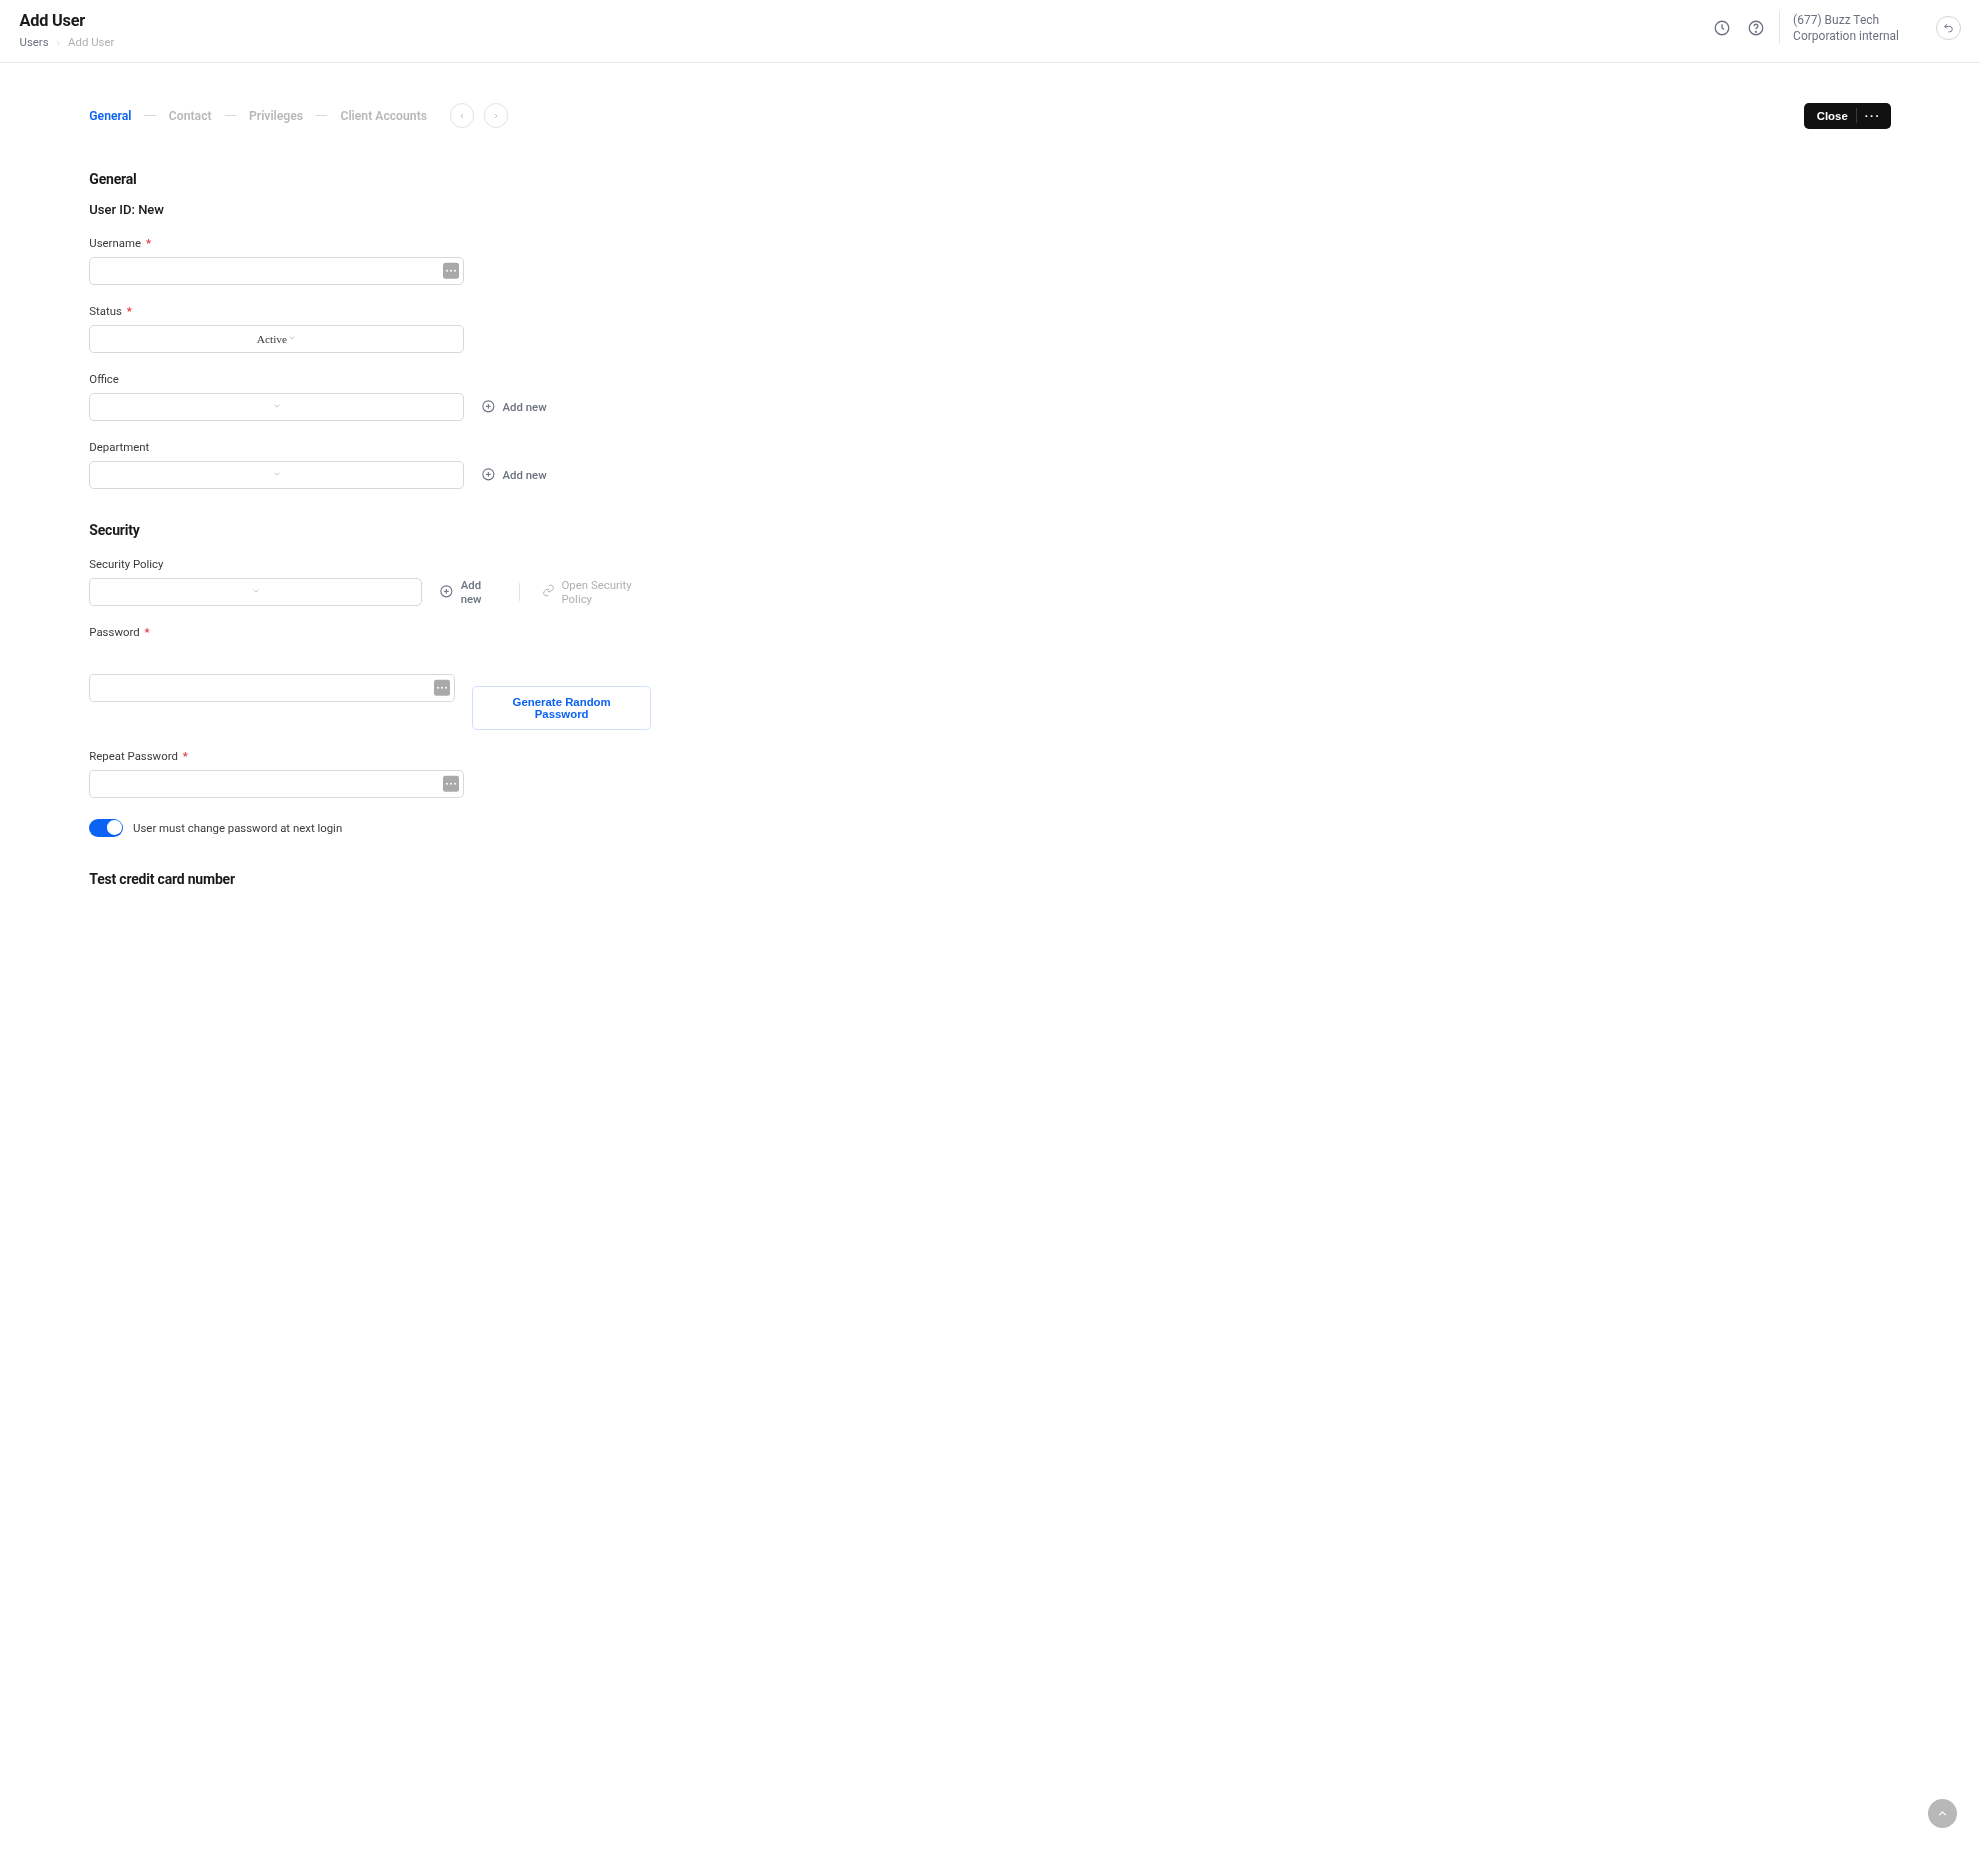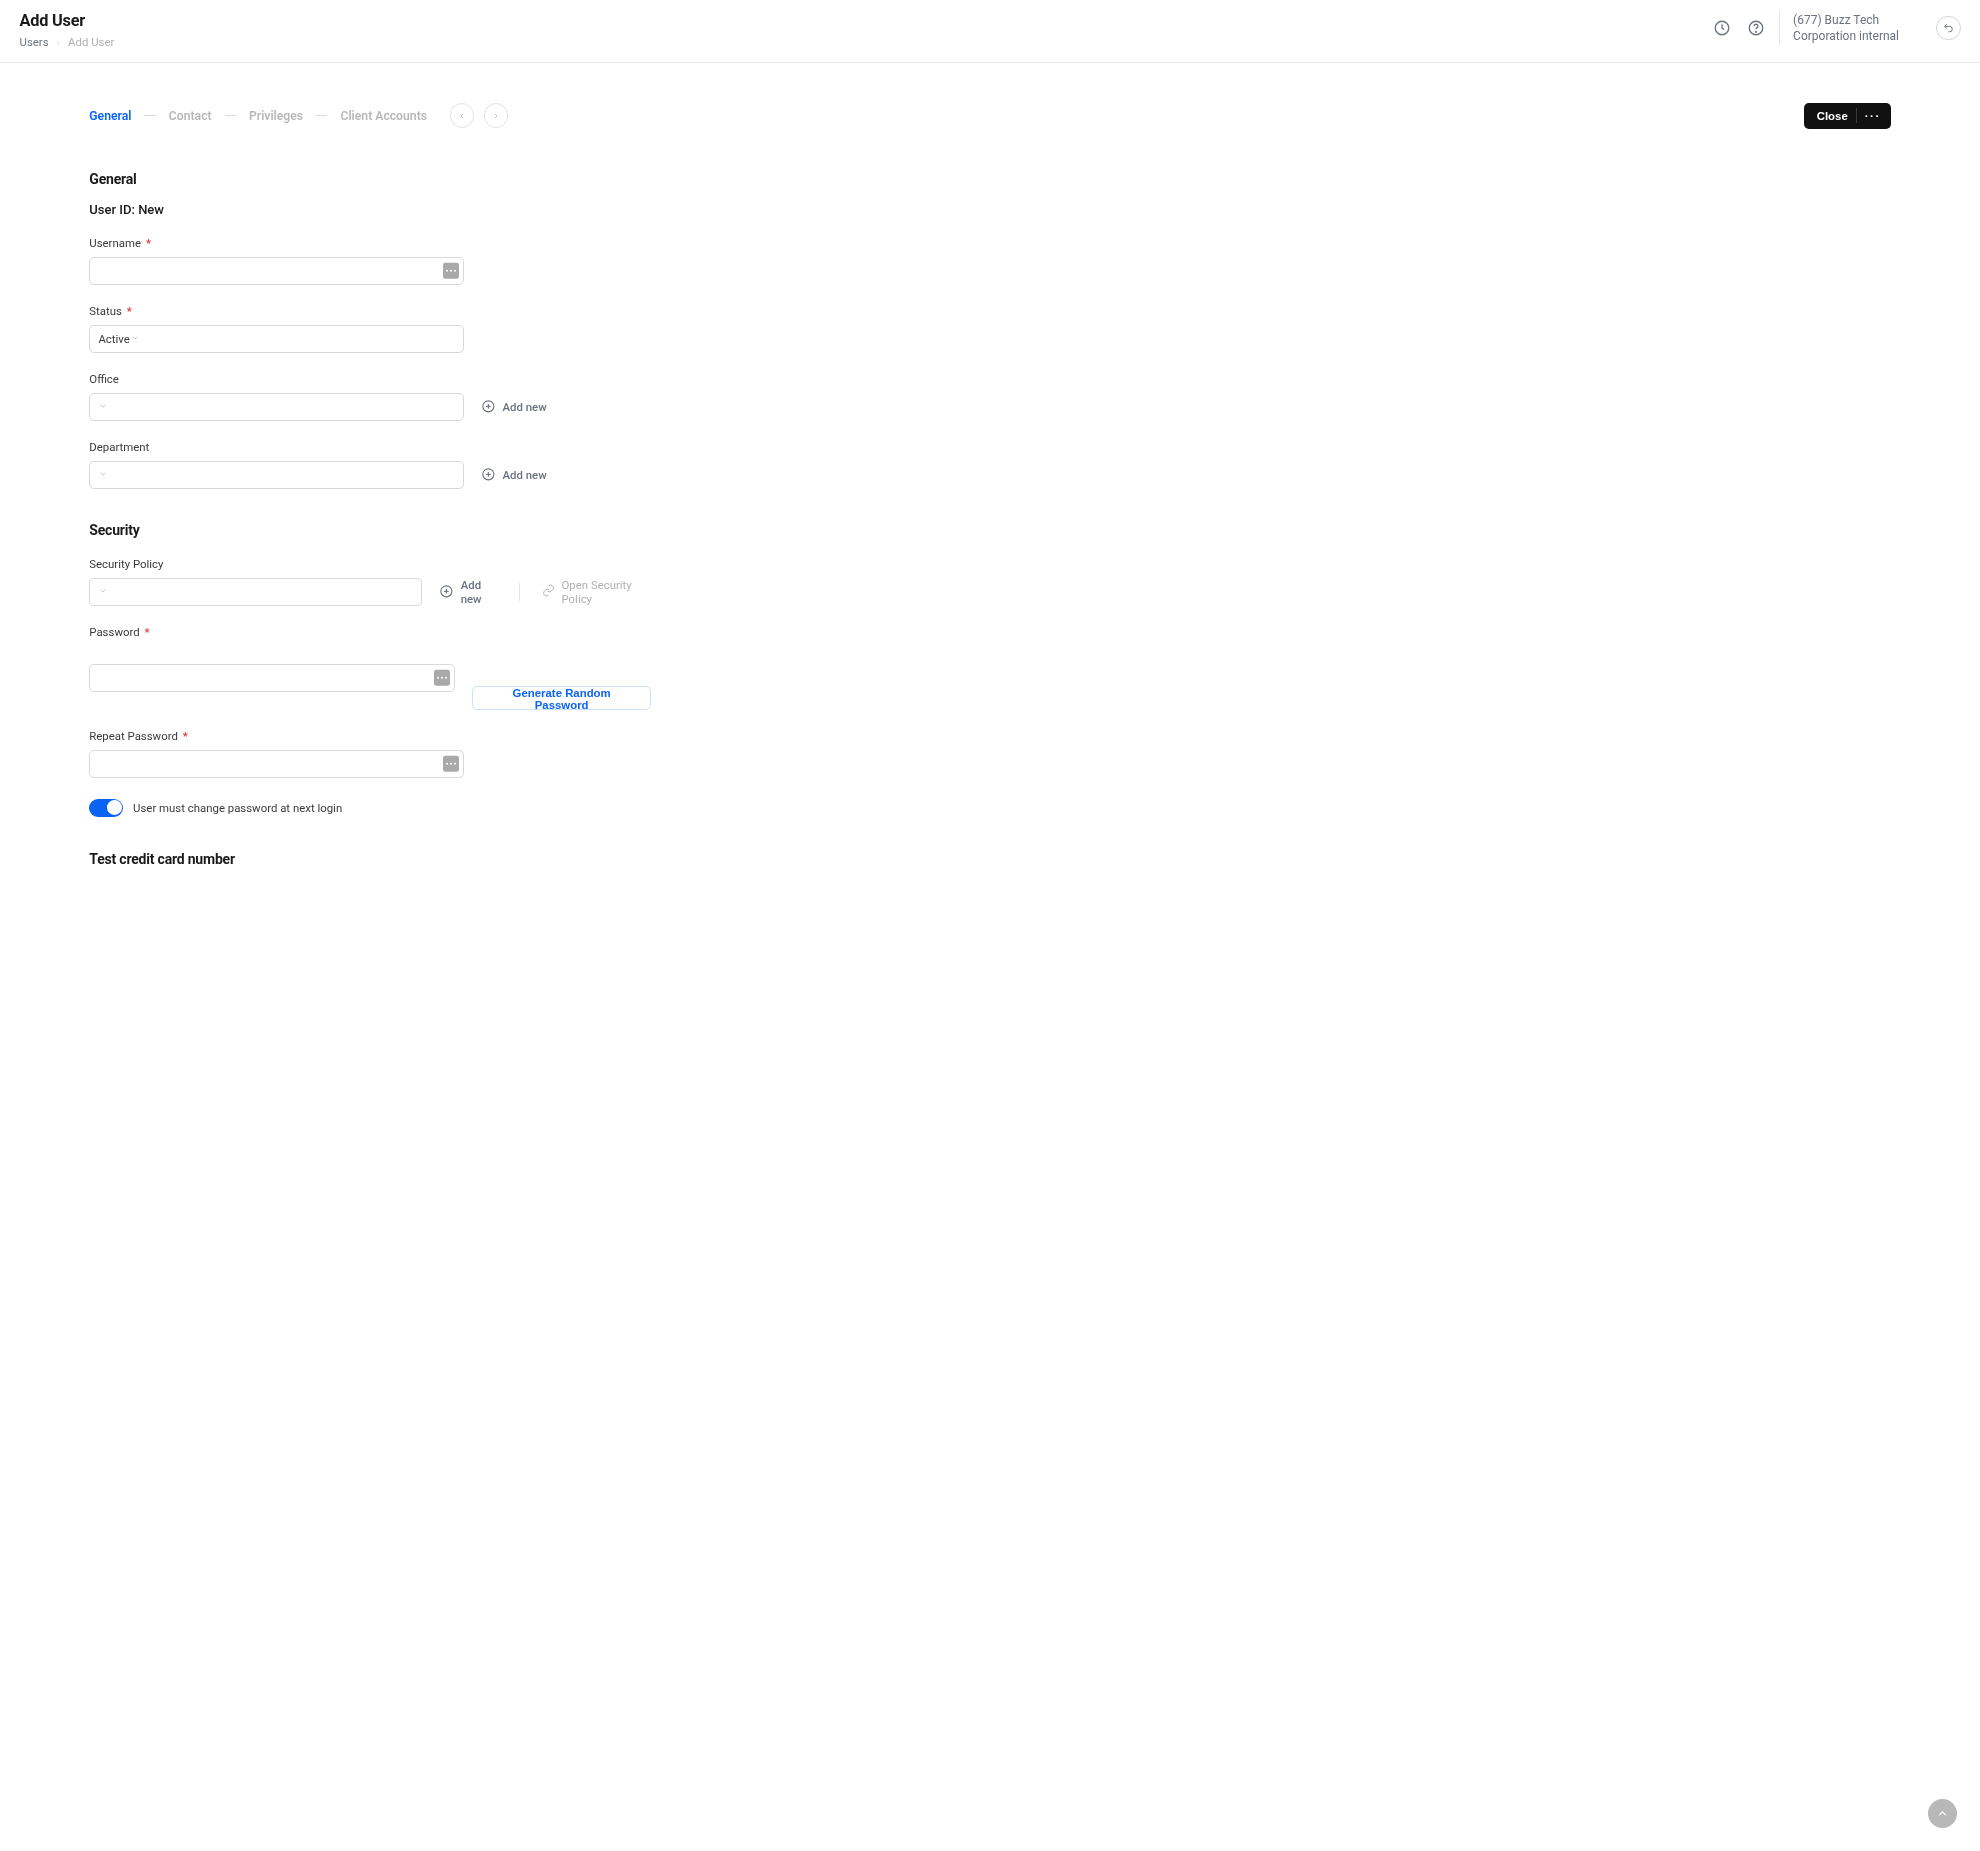--- a/index.html
+++ b/index.html
@@ -145,22 +145,22 @@
     width: 100%;
     height: 28px;
     border: 0.8px solid #d8d8d8;
     border-radius: 4.9px;
     padding: 0 8.1px;
     font-size: 11.4px;
     background: #fff;
     position: relative;
   }
   .select-input {
-    display:flex; align-items:center; justify-content:flex-start;
-    color:#3a3a3a; cursor:pointer;
+    display:flex; align-items:center; justify-content:center;
+    color:#3a3a3a; cursor:pointer;font-family:Liberation Serif, serif;
   }
   .select-caret { color:#b8b8b8; }
   .input-wrap { position: relative; }
   .passman-badge {
     position:absolute; right:4.9px; top:50%; transform:translateY(-50%);
     width:16.3px; height:16.3px; background:#a9a9a9; border-radius:2.4px;
     display:flex; align-items:center; justify-content:center;
     gap:1.6px;
   }
   .passman-badge span { width:2.4px; height:2.4px; background:#fff; border-radius:50%; }
@@ -173,21 +173,21 @@
     display:inline-flex; align-items:center; justify-content:center;
   }
   .link-sep { width:0.8px; height:18px; background:#e5e5e5; margin:0 4.9px; }
   .open-link { color:#b0b0b0; cursor:pointer; display:flex; gap:6.5px; align-items:center; }
 
   .outline-btn {
     border:0.8px solid #cfe0fb;
     color:#0b63f3;
     background:#fff;
     border-radius:4.9px;
-    height:24px;
+    height:44px;
     padding:0 13px;
     font-size:11.4px;
     font-weight:600;
     cursor:pointer;
     margin-top:40px;
   }
 
   .toggle-row {
     display:flex; align-items:center; gap:9.8px;
     margin-top: 21px;

